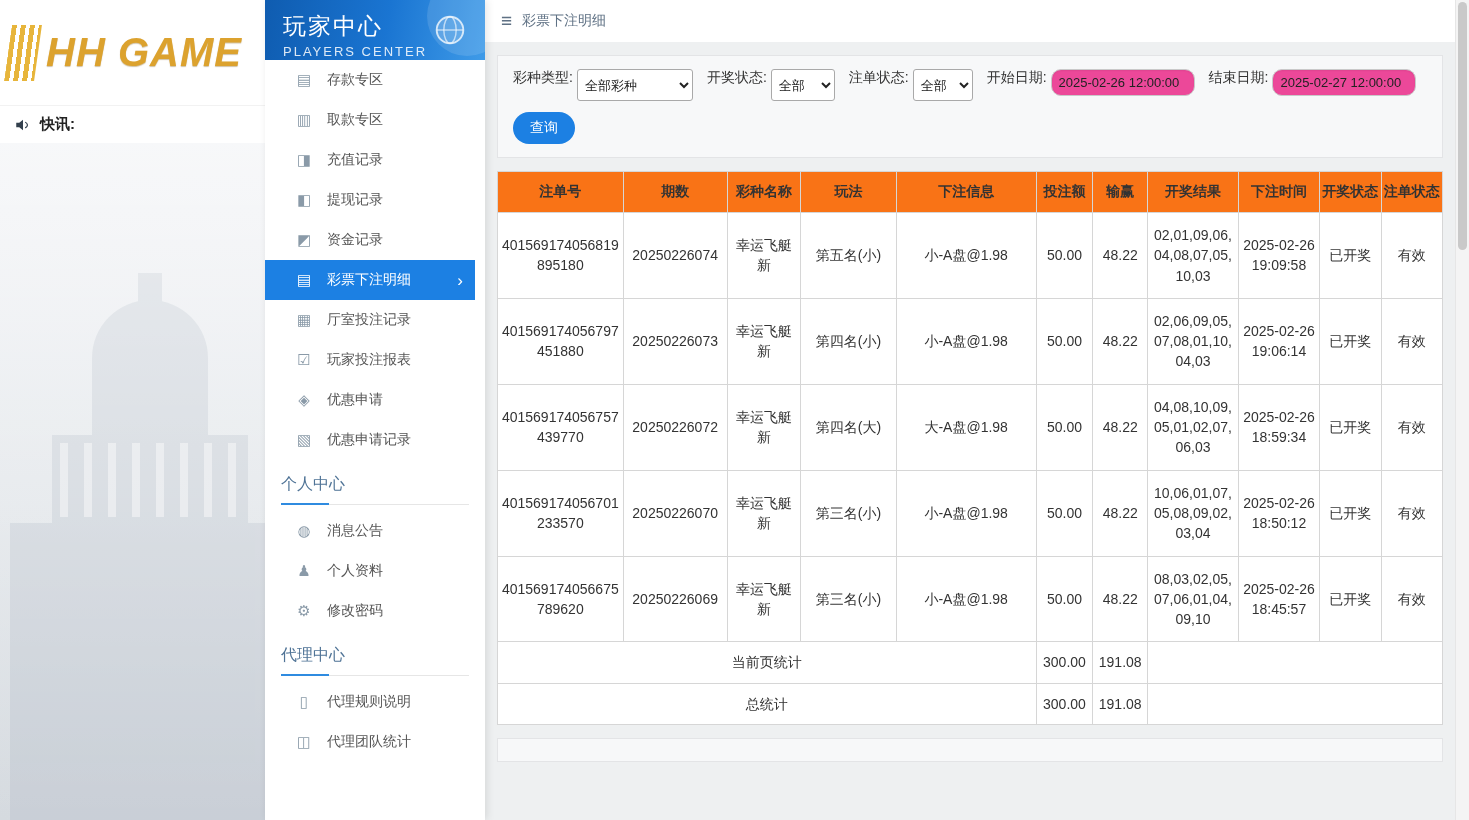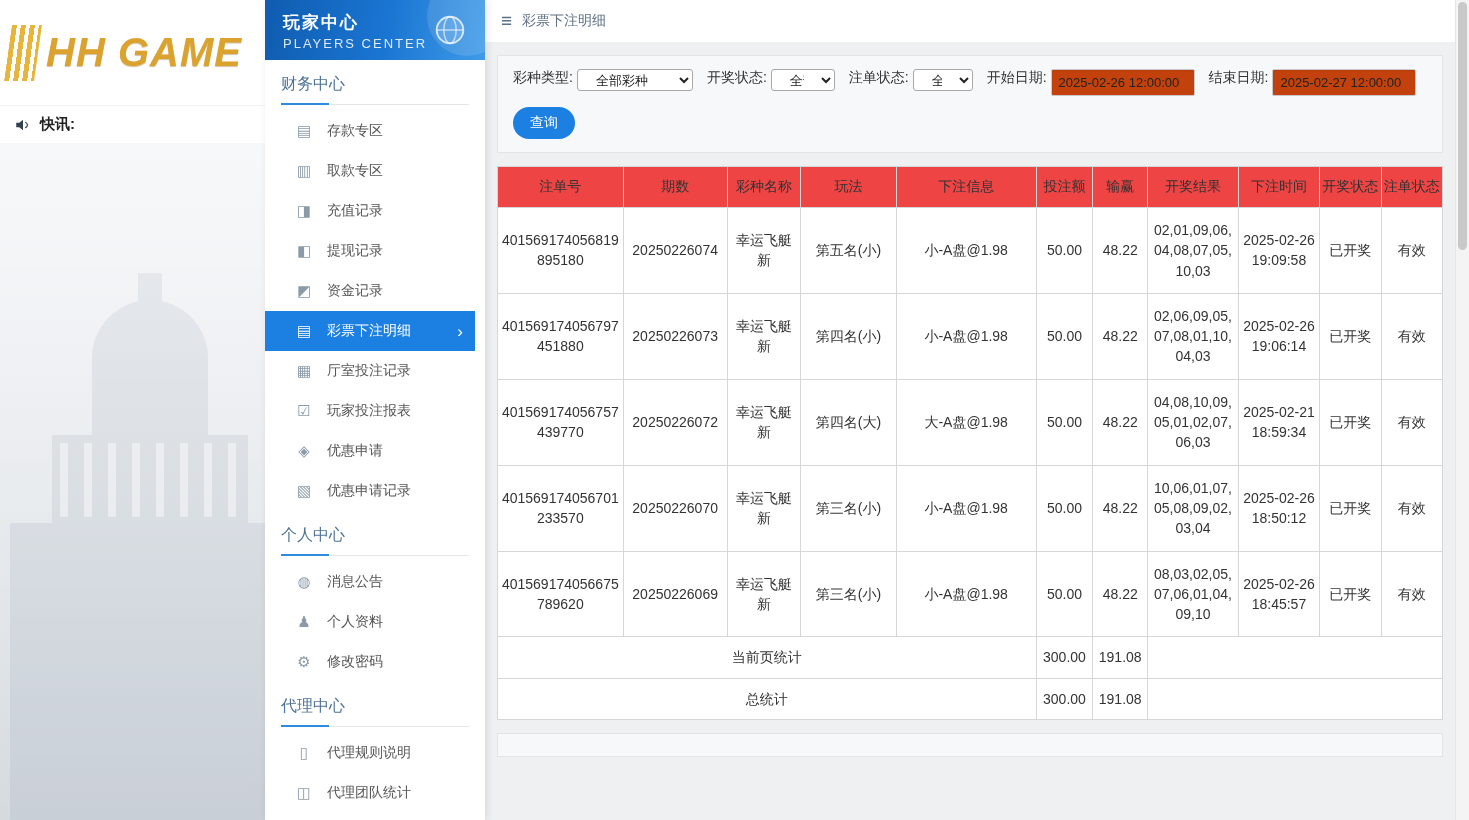--- a/index.html
+++ b/index.html
@@ -24,21 +24,21 @@
     background: linear-gradient(180deg, #eef0f3 0%, #e2e6ea 45%, #d5dadf 100%); }
   .city svg { position: absolute; left: 0; bottom: 0; }
 
   
   .sidebar { position: absolute; left: 265px; top: 0; width: 220px; height: 100%;
     background: #fff; box-shadow: 2px 0 8px rgba(0,0,0,.10); z-index: 2; overflow: hidden; }
   .sidebar-header { height: 60px; position: relative; color: #fff; padding: 11px 0 0 18px; overflow: hidden;
     background: linear-gradient(100deg, #0f5cb0 0%, #1a75d2 55%, #3f9be8 100%); }
   .sidebar-header::after { content: ""; position: absolute; right: -22px; top: -24px; width: 80px; height: 80px;
     border-radius: 50%; background: rgba(255,255,255,.12); }
-  .sidebar-title { font-size: 17px; font-weight: bold; letter-spacing: 2px; }
+  .sidebar-title { font-size: 23px; font-weight: normal; letter-spacing: 2px; }
   .sidebar-subtitle { font-size: 13px; letter-spacing: 2px; opacity: .85; margin-top: 2px; }
   .globe { position: absolute; right: 16px; top: 11px; width: 38px; height: 38px; opacity: .95; }
   .section-title { position: relative; margin: 14px 16px 6px; padding-bottom: 9px;
     font-size: 16px; color: #4f7396; border-bottom: 1px solid #e6e6e6; }
   .section-title::after { content: ""; position: absolute; left: 0; bottom: -1px; width: 48px; height: 2px; background: #2f8be0; }
   .nav-item { display: flex; align-items: center; height: 40px; padding-left: 30px; margin-right: 10px;
     font-size: 14px; color: #555; cursor: pointer; }
   .nav-icon { width: 18px; margin-right: 14px; color: #8a9aa8; font-size: 15px; text-align: center; flex: 0 0 auto; }
   .nav-item.active { background: #1c80e3; color: #fff; }
   .nav-item.active .nav-icon { color: #fff; }
@@ -48,32 +48,32 @@
   .main { position: absolute; left: 485px; top: 0; right: 14px; bottom: 0; }
   .topbar { height: 42px; background: #fff; display: flex; align-items: center; padding-left: 16px; gap: 10px; }
   .hamburger { font-size: 19px; color: #5f7184; cursor: pointer; }
   .page-title { font-size: 14px; color: #5f7184; }
   .content { padding: 13px 12px 0; }
 
   .filter-panel { background: #f7f8f9; border: 1px solid #e3e4e6; padding: 13px 15px; }
   .filter-row { display: flex; align-items: flex-start; font-size: 14px; color: #333; white-space: nowrap; }
   .filter-row label { margin-right: 4px; }
   .gap { margin-right: 14px; }
-  select.ctl { height: 22px; border: 1px solid #a9a9a9; background: #fff; font-size: 13px;
-    padding: 2px 14px; border-radius: 3px; color: #222; }
-  input.date-input { height: 27px; width: 144px; border: 1px solid #c9c9c9; background: #c2410c; font-size: 13px;
-    padding: 2px 7px; color: #222; border-radius: 2px; box-shadow: inset 0 1px 2px rgba(0,0,0,.06); }
+  select.ctl { height: 32px; border: 1px solid #a9a9a9; background: #fff; font-size: 13px;
+    padding: 2px 3px; border-radius: 3px; color: #222; }
+  input.date-input { height: 27px; width: 144px; border: 1px solid #c9c9c9; background: #ec4899; font-size: 13px;
+    padding: 2px 7px; color: #222; border-radius: 10px; box-shadow: inset 0 1px 2px rgba(0,0,0,.06); }
   .filter-actions { margin-top: 11px; }
   .query-btn { background: #1c80e3; color: #fff; border: none; border-radius: 16px;
     padding: 7px 17px; font-size: 14px; cursor: pointer; }
 
   .table-panel { margin-top: 13px; }
   table.bets { width: 100%; border-collapse: collapse; table-layout: fixed; background: #fff; }
-  .bets th { border: 1px solid #d6d6d6; background: #ef4444; padding: 11px 2px;
-    font-size: 14px; color: #333; font-weight: normal; text-align: center; }
+  .bets th { border: 1px solid #d6d6d6; background: #f97316; padding: 11px 2px;
+    font-size: 14px; color: #333; font-weight: bold; text-align: center; }
   .bets td { border: 1px solid #d6d6d6; padding: 12px 3px; font-size: 14px; color: #333;
     text-align: center; line-height: 1.45; background: #fff; vertical-align: middle; }
   .break-all { word-break: break-all; }
   .summary-row td { padding: 10px 3px; margin-left: 8px; }
 
   .footer-bar { margin-top: 13px; background: #f7f8f9; border: 1px solid #e3e4e6;
     padding: 11px 15px; display: flex; align-items: center; justify-content: space-between;
     font-size: 13px; color: #555; }
 
   
@@ -133,21 +133,20 @@
     <div class="sidebar-header">
       <div class="sidebar-title">玩家中心</div>
       <div class="sidebar-subtitle">PLAYERS CENTER</div>
       <svg class="globe" viewBox="0 0 40 40">
         <circle cx="20" cy="20" r="14" fill="rgba(255,255,255,.14)" stroke="rgba(255,255,255,.8)" stroke-width="2"></circle>
         <ellipse cx="20" cy="20" rx="6.5" ry="14" fill="none" stroke="rgba(255,255,255,.65)" stroke-width="1.5"></ellipse>
         <line x1="6" y1="20" x2="34" y2="20" stroke="rgba(255,255,255,.65)" stroke-width="1.5"></line>
       </svg>
     </div>
     <nav id="sidebar-nav">
-        <div class="section-title">财务中心</div>
         <div class="nav-item">
           <span class="nav-icon">▤</span>
           <span>存款专区</span>
         </div>
         <div class="nav-item">
           <span class="nav-icon">▥</span>
           <span>取款专区</span>
         </div>
         <div class="nav-item">
           <span class="nav-icon">◨</span>
@@ -297,21 +296,21 @@
               </tr>
               <tr>
                 <td class="break-all">401569174056757439770</td>
                 <td>20250226072</td>
                 <td>幸运飞艇新</td>
                 <td>第四名(大)</td>
                 <td>大-A盘@1.98</td>
                 <td>50.00</td>
                 <td>48.22</td>
                 <td class="break-all">04,08,10,09,05,01,02,07,06,03</td>
-                <td>2025-02-21 18:59:34</td>
+                <td>2025-02-26 18:59:34</td>
                 <td>已开奖</td>
                 <td>有效</td>
               </tr>
               <tr>
                 <td class="break-all">401569174056701233570</td>
                 <td>20250226070</td>
                 <td>幸运飞艇新</td>
                 <td>第三名(小)</td>
                 <td>小-A盘@1.98</td>
                 <td>50.00</td>

